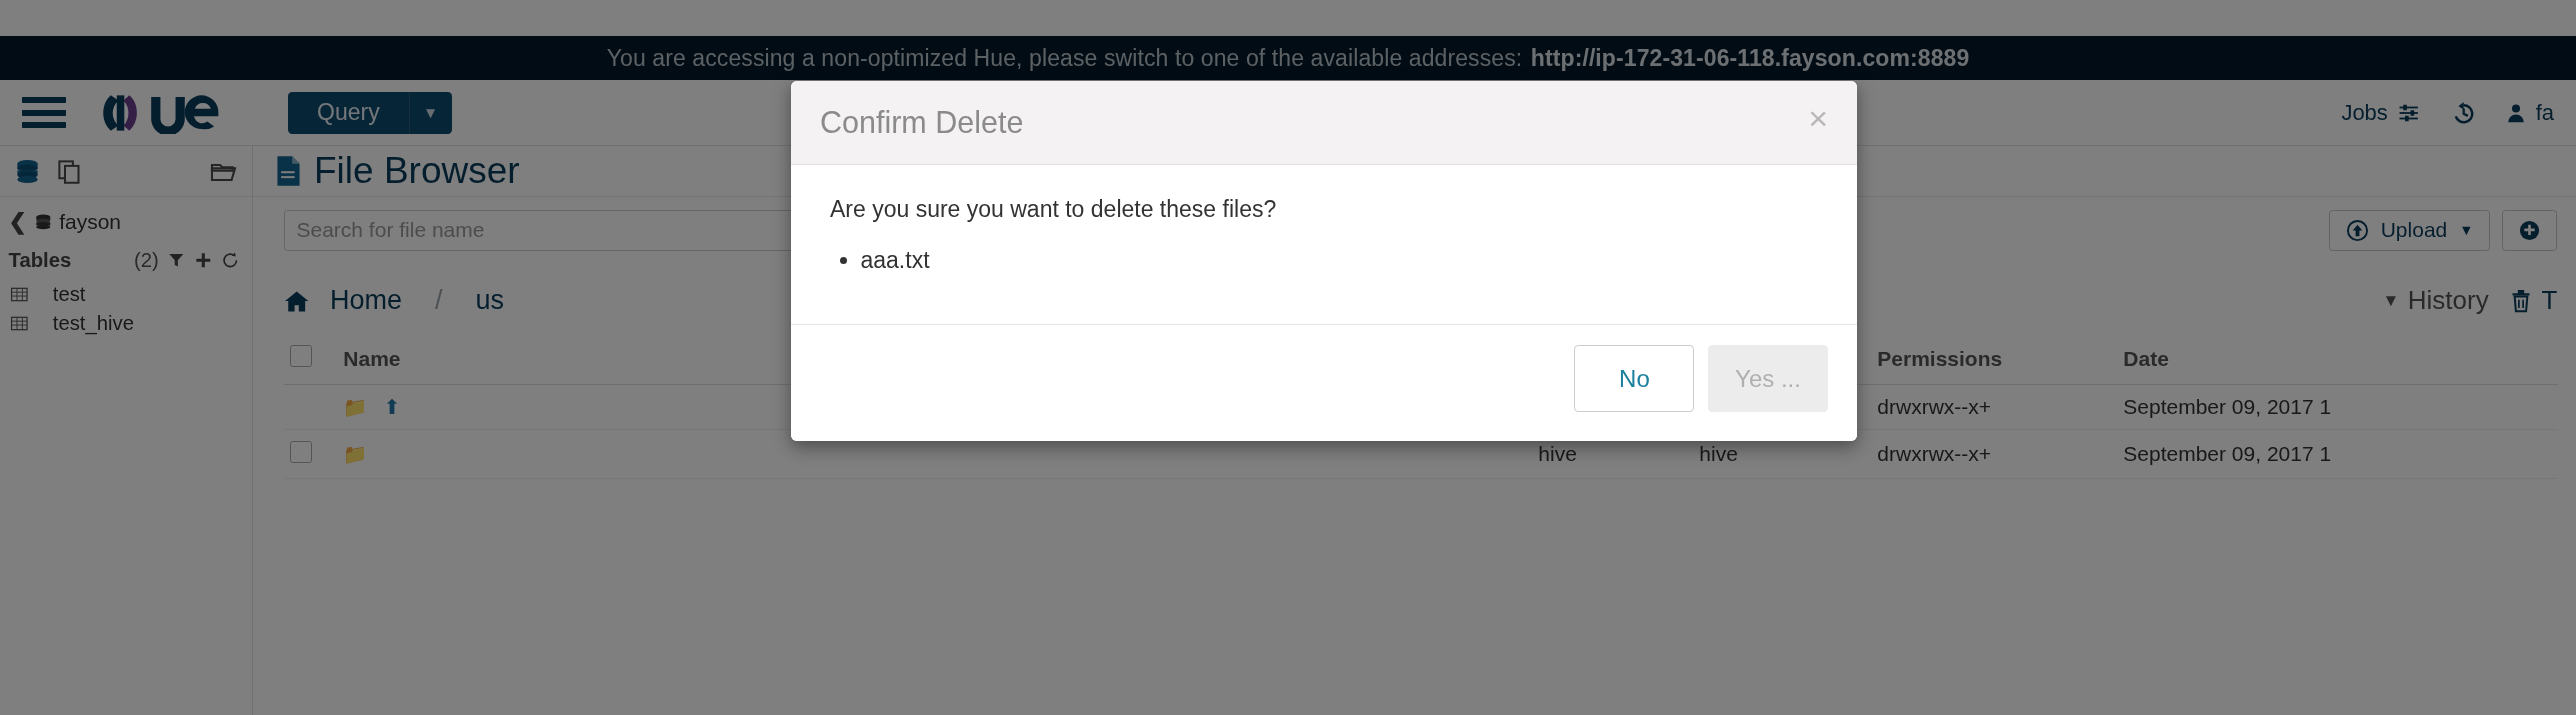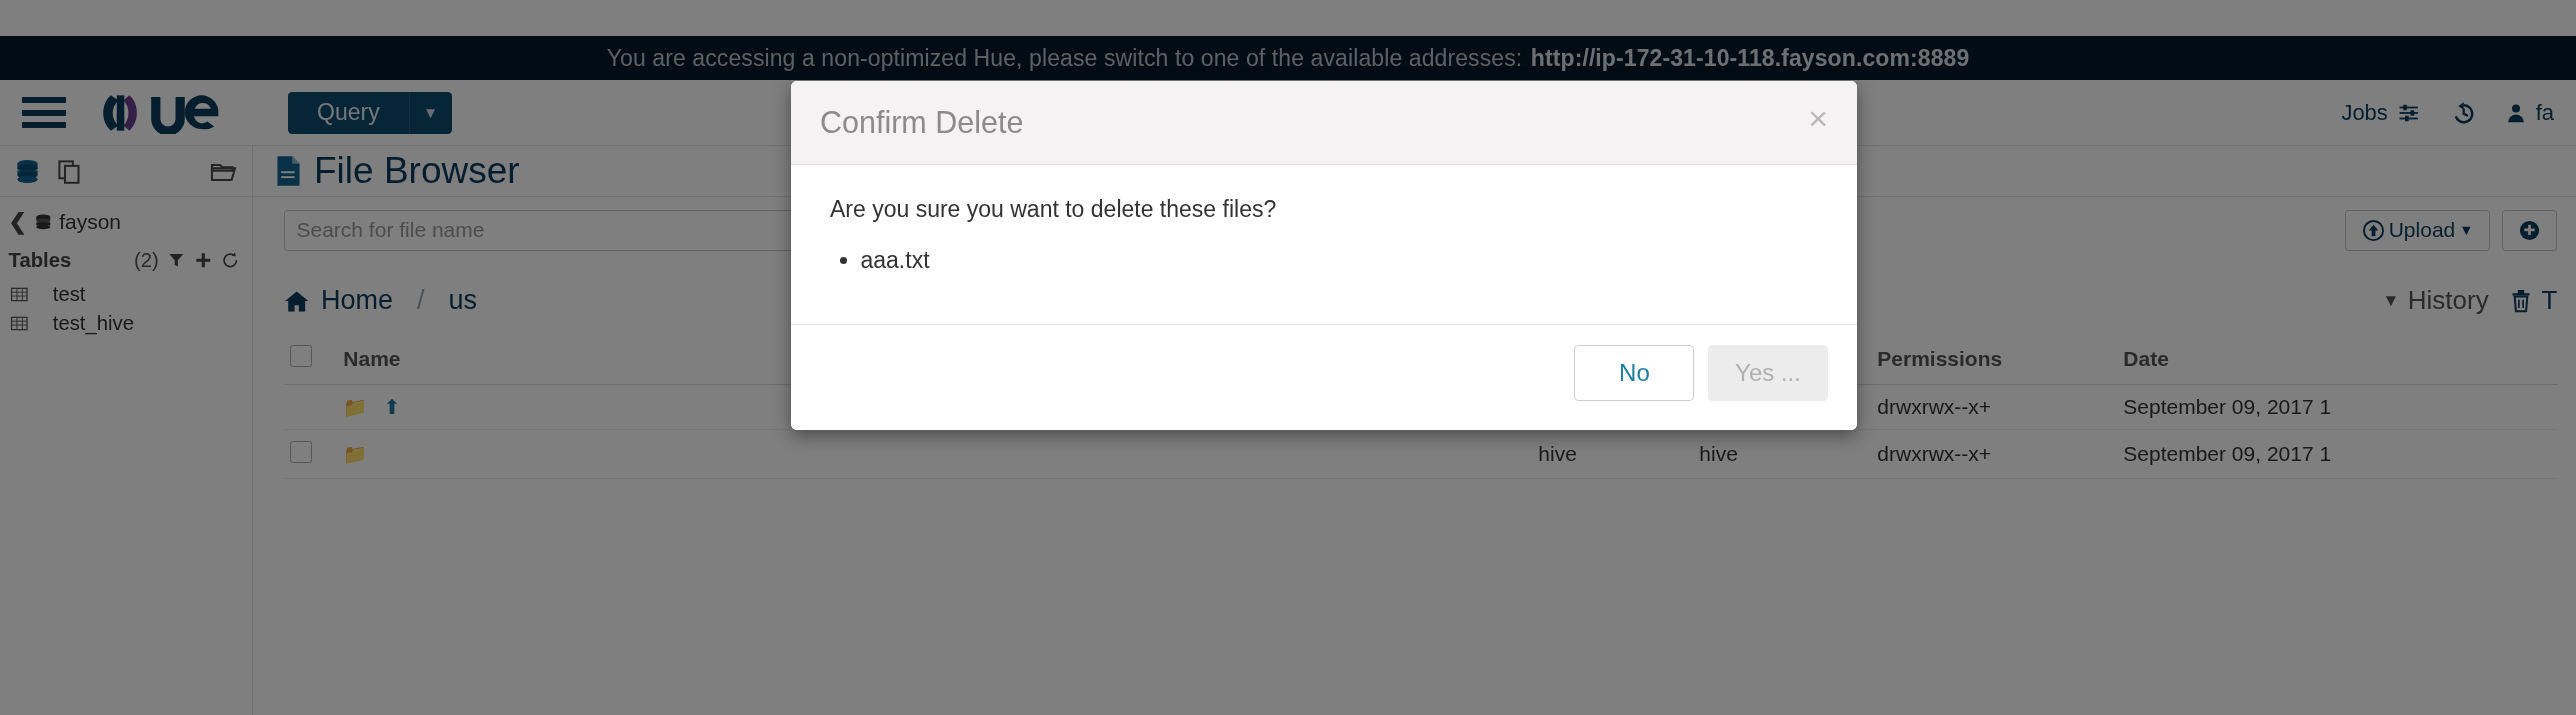--- a/index.html
+++ b/index.html
@@ -67,32 +67,32 @@
 
   .toolbar { height: 66px; display: flex; align-items: center; padding: 0 18.6px 0 30.5px; gap: 15.3px; }
   .search-inp {
     width: 936px; height: 41px; border: 0.8px solid #ccc; border-radius: 3.4px;
     padding: 0 12px; font-size: 21px; color: #333; background: #fff;
     font-family: "Liberation Sans", sans-serif;
   }
   .search-inp::placeholder { color: #999; }
   .tb-right { margin-left: auto; display: flex; align-items: center; gap: 12px; }
   .btn-o {
-    height: 41px; display: flex; align-items: center; gap: 4px; padding: 0 15.3px;
+    height: 41px; display: flex; align-items: center; gap: 12px; padding: 0 15.3px;
     border: 0.8px solid #c6c6c6; border-radius: 3.4px; background: #fff;
     color: #0b3c5d; font-size: 21px; cursor: pointer;
   }
 
   .alertbar {
     margin: 5.1px 18.6px 0 30.5px; background: #fcf8e3; border: 0.8px solid #f3ecc8;
     border-radius: 3.4px; padding: 13.6px 17px; color: #8a6d3b; font-size: 22px;
   }
 
   .crumbrow { display: flex; align-items: center; padding: 22px 18.6px 17px 30.5px; }
-  .crumb { display: flex; align-items: center; gap: 12px; color: #0b3c5d; font-size: 27px; justify-content: flex-end; }
+  .crumb { display: flex; align-items: center; gap: 21px; color: #0b3c5d; font-size: 27px; justify-content: flex-end; }
   .crumb .sl { color: #9aa3a8; margin: 0 12px; }
   .crumb a { color: #0b3c5d; text-decoration: none; cursor: pointer; }
   .crumb-right { margin-left: auto; display: flex; align-items: center; gap: 20.3px; }
   .hist { display: flex; align-items: center; gap: 8.5px; color: #555; font-size: 26px; cursor: pointer; }
   .trash { display: flex; align-items: center; gap: 8.5px; color: #0b3c5d; font-size: 26px; cursor: pointer; }
 
   
   .ftable { width: calc(100% - 49px); margin: 0 18.6px 0 30.5px; border-collapse: collapse; table-layout: fixed; }
   .ftable th {
     text-align: left; font-size: 21px; color: #555; font-weight: bold;
@@ -116,33 +116,33 @@
   .m-hdr { background: #f4f2f3; border-bottom: 0.8px solid #e2e0e1;
     padding: 24px 29px; display: flex; align-items: flex-start; }
   .m-title { font-size: 30.5px; color: #8b8b8b; font-weight: normal; }
   .m-x { margin-left: auto; font-size: 34px; color: #b8b8b8; line-height: .8; cursor: pointer; }
   .m-body { padding: 30.5px 39px 34px 39px; background: #fff; }
   .m-q { font-size: 23px; color: #333; }
   .m-list { margin: 22px 0 13.6px 30.5px; }
   .m-list li { font-size: 23px; color: #333; padding: 2.5px 0; }
   .m-ftr { border-top: 0.8px solid #e6e6e6; background: #fff;
     padding: 20.3px 29px 29px 29px; display: flex; justify-content: flex-end; gap: 13.6px; }
-  .m-btn { height: 56px; min-width: 120px; border-radius: 4.2px; font-size: 24px;
+  .m-btn { height: 67px; min-width: 120px; border-radius: 4.2px; font-size: 24px;
     display: flex; align-items: center; justify-content: center; cursor: pointer; }
   .m-no { background: #fff; border: 0.8px solid #ccc; color: #1b7f9e; }
   .m-yes { background: #ececec; border: 0.8px solid #ececec; color: #b0b0b0; cursor: default; }
 </style>
 </head>
 <body>
 
 <div id="page">
 
   <div class="banner">
     <span>You are accessing a non-optimized Hue, please switch to one of the available addresses:</span>
-    <span class="url">http://ip-172-31-10-118.fayson.com:8889</span>
+    <span class="url">http://ip-172-31-06-118.fayson.com:8889</span>
   </div>
 
   <div class="navbar">
     <div class="hamburger">
         <i></i>
         <i></i>
         <i></i>
       </div>
 
     <div class="logo">

